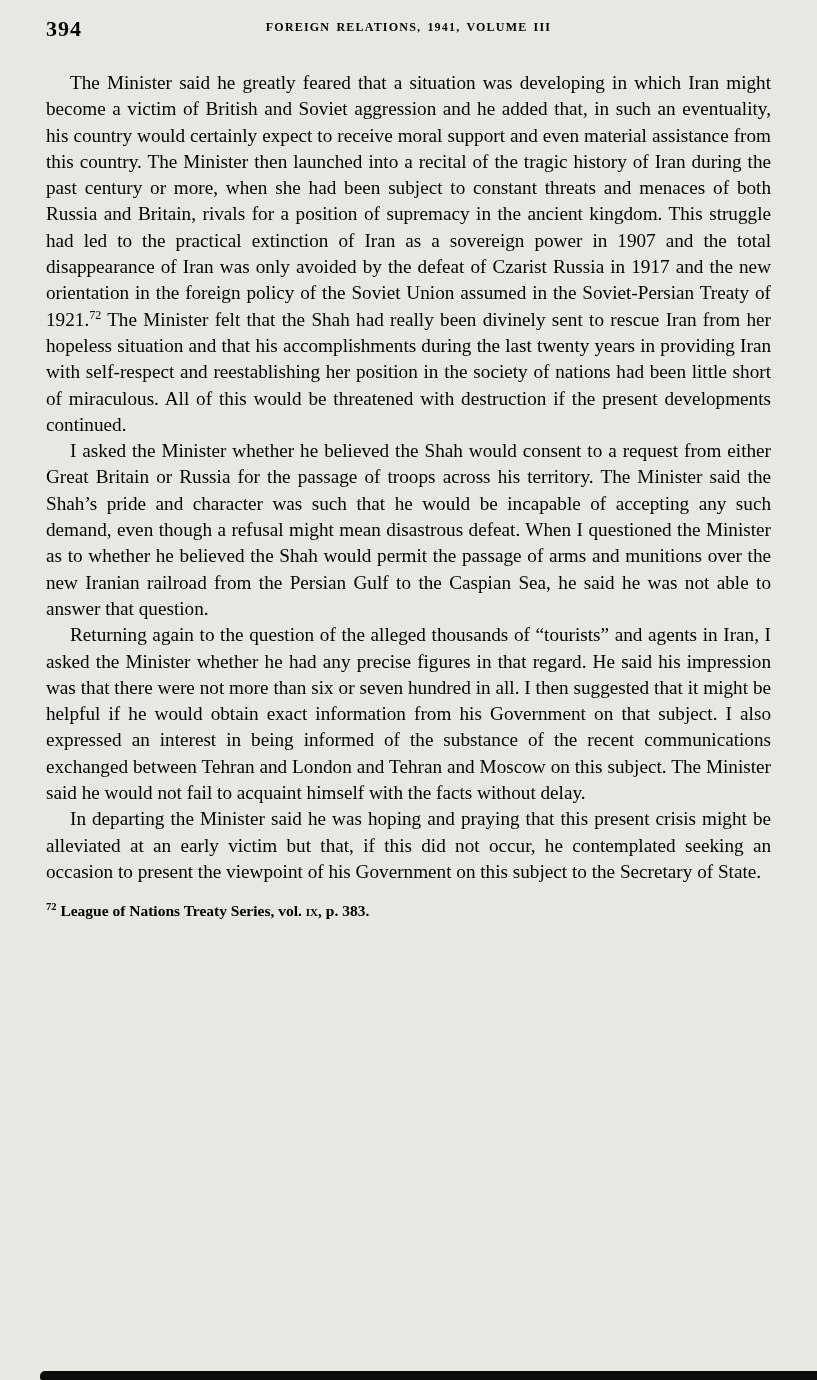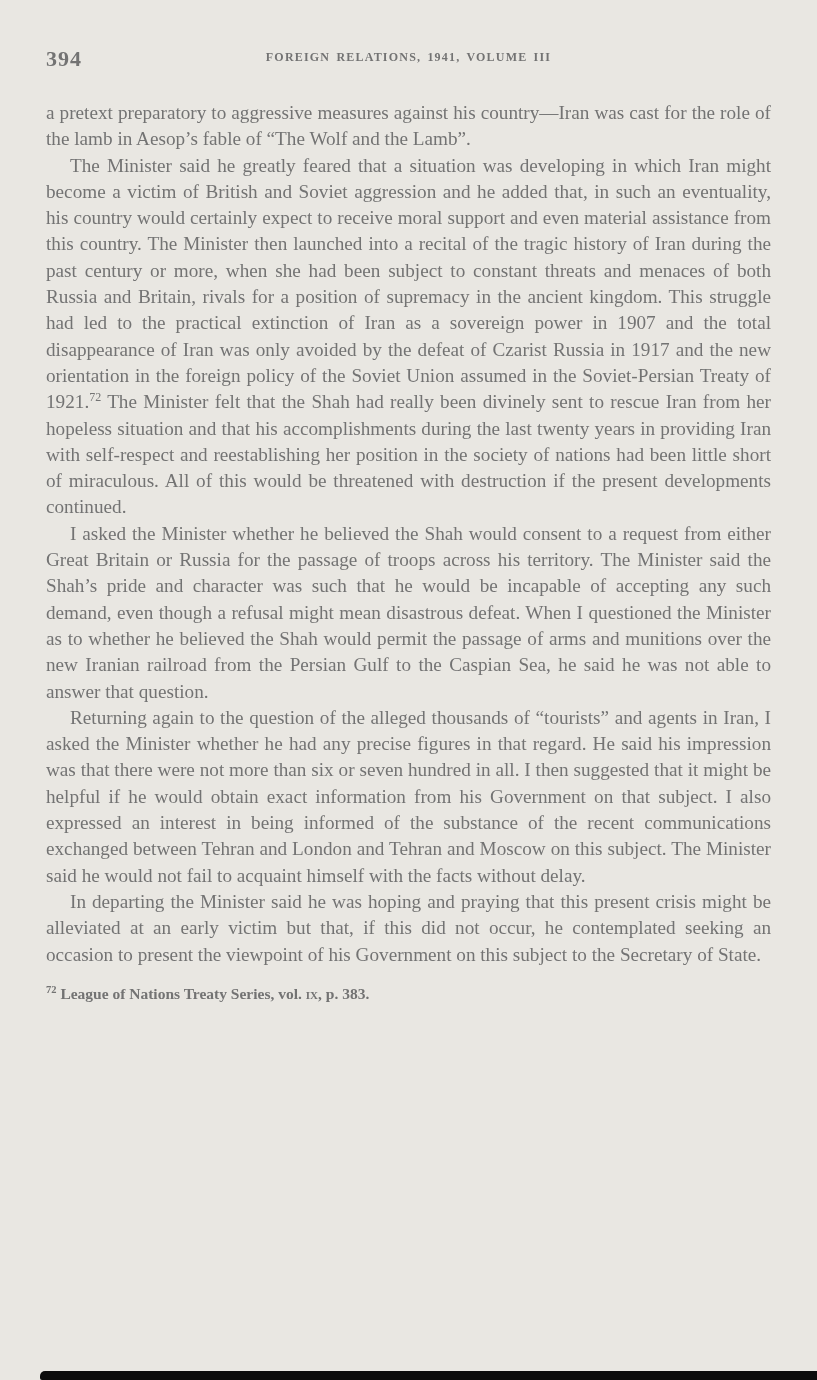--- a/index.html
+++ b/index.html
@@ -6,24 +6,24 @@
     margin: 0;
     padding: 0;
     background: #d8d6d1;
   }
   .page {
     position: relative;
     width: 817px;
     height: 1380px;
     margin: 0 auto;
     background: #e9e7e2;
-    color: #737373;
+    color: #000000;
     font-family: "Liberation Serif", "DejaVu Serif", serif;
     box-sizing: border-box;
-    padding: 46px 46px 0 46px;
+    padding: 16px 46px 0 46px;
     overflow: hidden;
   }
   .page-header {
     position: relative;
     height: 34px;
     margin-bottom: 20px;
   }
   .page-number {
     position: absolute;
     left: 0;
@@ -89,21 +89,20 @@
 <body>
 
 <div class="page">
 
   <header class="page-header">
     <span class="page-number">394</span>
     <span class="running-title">FOREIGN RELATIONS, 1941, VOLUME III</span>
   </header>
 
   <main class="body-text">
-    <p class="para no-indent">a pretext preparatory to aggressive measures against his country—Iran was cast for the role of the lamb in Aesop’s fable of “The Wolf and the Lamb”.</p>
 
     <p class="para"><span>The Minister said he greatly feared that a situation was developing in which Iran might become a victim of British and Soviet aggression and he added that, in such an eventuality, his country would certainly expect to receive moral support and even material assistance from this country. The Minister then launched into a recital of the tragic history of Iran during the past century or more, when she had been subject to constant threats and menaces of both Russia and Britain, rivals for a position of supremacy in the ancient kingdom. This struggle had led to the practical extinction of Iran as a sovereign power in 1907 and the total disappearance of Iran was only avoided by the defeat of Czarist Russia in 1917 and the new orientation in the foreign policy of the Soviet Union assumed in the Soviet-Persian Treaty of 1921.</span><sup class="fn-ref">72</sup><span> The Minister felt that the Shah had really been divinely sent to rescue Iran from her hopeless situation and that his accomplishments during the last twenty years in providing Iran with self-respect and reestablishing her position in the society of nations had been little short of miraculous. All of this would be threatened with destruction if the present developments continued.</span></p>
 
     <p class="para">I asked the Minister whether he believed the Shah would consent to a request from either Great Britain or Russia for the passage of troops across his territory. The Minister said the Shah’s pride and character was such that he would be incapable of accepting any such demand, even though a refusal might mean disastrous defeat. When I questioned the Minister as to whether he believed the Shah would permit the passage of arms and munitions over the new Iranian railroad from the Persian Gulf to the Caspian Sea, he said he was not able to answer that question.</p>
 
     <p class="para">Returning again to the question of the alleged thousands of “tourists” and agents in Iran, I asked the Minister whether he had any precise figures in that regard. He said his impression was that there were not more than six or seven hundred in all. I then suggested that it might be helpful if he would obtain exact information from his Government on that subject. I also expressed an interest in being informed of the substance of the recent communications exchanged between Tehran and London and Tehran and Moscow on this subject. The Minister said he would not fail to acquaint himself with the facts without delay.</p>
 
     <p class="para">In departing the Minister said he was hoping and praying that this present crisis might be alleviated at an early victim but that, if this did not occur, he contemplated seeking an occasion to present the viewpoint of his Government on this subject to the Secretary of State.</p>
   </main>
 

